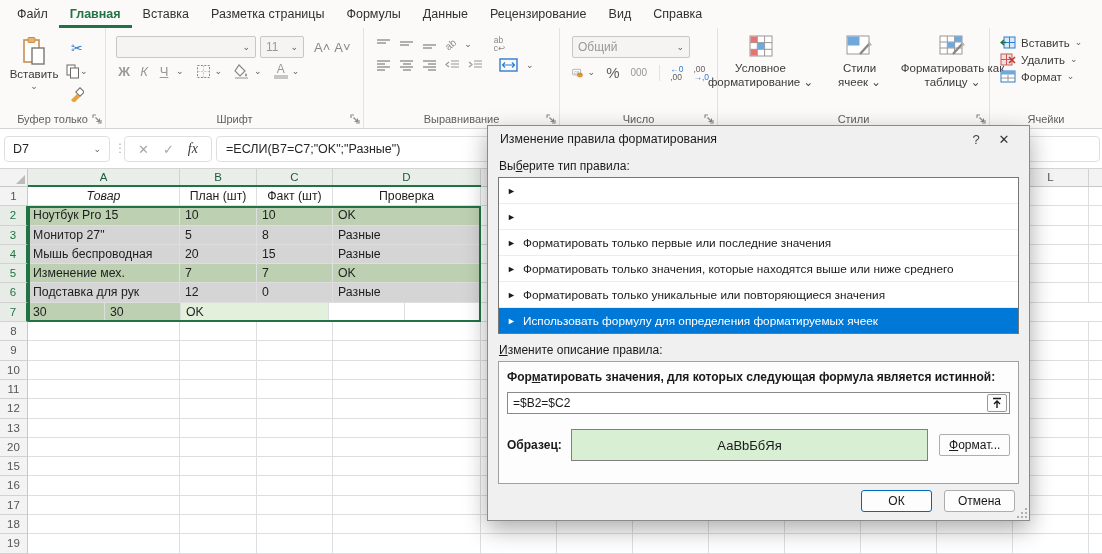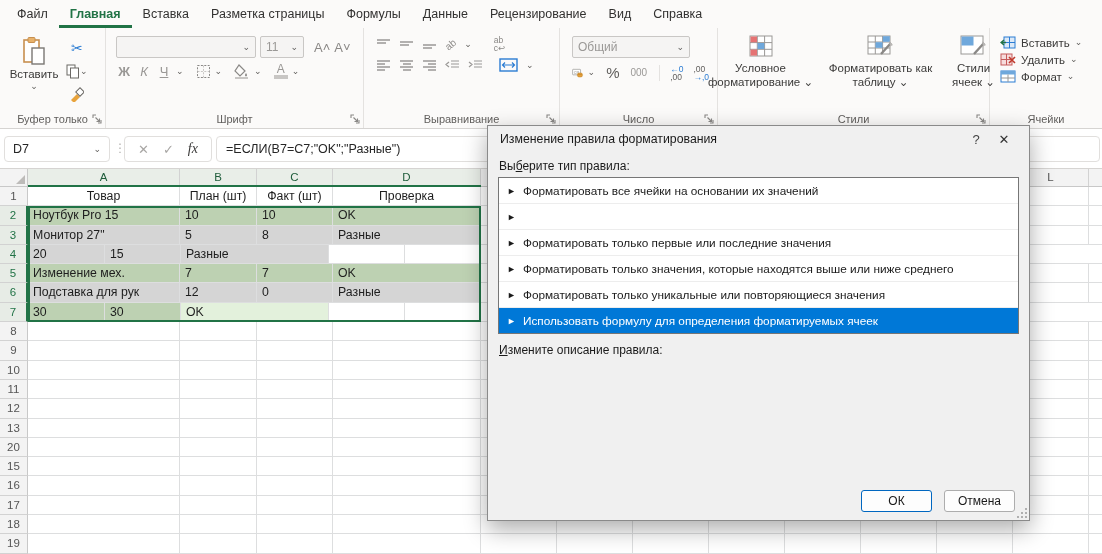--- a/index.html
+++ b/index.html
@@ -298,36 +298,36 @@
             <path d="M2 8.6h22 M2 15.3h22 M9.3 2v20 M16.6 2v20" stroke="#9A9896"></path>
             <rect x="2.5" y="2.5" width="6.5" height="5.8" fill="#E57373"></rect>
             <rect x="9.6" y="9" width="6.7" height="6" fill="#6FA8DC"></rect>
             <rect x="2.5" y="15.6" width="6.5" height="6" fill="#E57373"></rect>
           </svg>
         <span style="width:118px">Условное форматирование ⌄</span>
       </div>
       <div class="bigbtn">
         <svg width="28" height="24" viewBox="0 0 28 24">
             <rect x="1" y="2" width="22" height="18" fill="#fff" stroke="#9A9896"></rect>
+            <rect x="1.5" y="2.5" width="12" height="9" fill="#6FA8DC"></rect>
+            <path d="M14 20 L24 9" stroke="#8A8886" stroke-width="2.4"></path>
+            <path d="M22 7 l4 4 -3 1.6 z" fill="#B8B6B4"></path>
+          </svg>
+        <span style="width:64px">Стили ячеек ⌄</span>
+      </div>
+      <div class="bigbtn">
+        <svg width="28" height="24" viewBox="0 0 28 24">
+            <rect x="1" y="2" width="22" height="18" fill="#fff" stroke="#9A9896"></rect>
             <path d="M1 8h22 M1 14h22 M8.3 2v18 M15.6 2v18" stroke="#9A9896"></path>
             <rect x="8.5" y="8.2" width="7" height="5.6" fill="#6FA8DC"></rect>
             <rect x="15.8" y="2.2" width="7" height="5.6" fill="#6FA8DC"></rect>
             <path d="M14 20 L24 9" stroke="#8A8886" stroke-width="2.4"></path>
             <path d="M22 7 l4 4 -3 1.6 z" fill="#B8B6B4"></path>
           </svg>
         <span style="width:106px">Форматировать как таблицу ⌄</span>
-      </div>
-      <div class="bigbtn">
-        <svg width="28" height="24" viewBox="0 0 28 24">
-            <rect x="1" y="2" width="22" height="18" fill="#fff" stroke="#9A9896"></rect>
-            <rect x="1.5" y="2.5" width="12" height="9" fill="#6FA8DC"></rect>
-            <path d="M14 20 L24 9" stroke="#8A8886" stroke-width="2.4"></path>
-            <path d="M22 7 l4 4 -3 1.6 z" fill="#B8B6B4"></path>
-          </svg>
-        <span style="width:64px">Стили ячеек ⌄</span>
       </div>
     </div>
     <div class="rg-label">Стили</div>
     <svg class="launcher" viewBox="0 0 10 10">
         <path d="M1 4V1h3 M9 6v3H6 M3.5 3.5 L7.5 7.5 M7.5 4.5v3h-3" fill="none" stroke="#8A8886" stroke-width="1.1"></path>
       </svg>
   </div>
 
   <div class="rgroup g-cells" style="width:112px;border-right:none">
     <div class="rg-content">
@@ -412,21 +412,21 @@
       <div class="rowhead" style="height: 19.3px; line-height: 18.3px;">13</div>
       <div class="rowhead" style="height: 19.3px; line-height: 18.3px;">20</div>
       <div class="rowhead" style="height: 19.3px; line-height: 18.3px;">15</div>
       <div class="rowhead" style="height: 19.3px; line-height: 18.3px;">16</div>
       <div class="rowhead" style="height: 19.3px; line-height: 18.3px;">17</div>
       <div class="rowhead" style="height: 19.3px; line-height: 18.3px;">18</div>
       <div class="rowhead" style="height: 19.3px; line-height: 18.3px;">19</div>
     </div>
   <div class="grid" id="grid">
       <div class="grow" style="height: 19.3px;">
-        <div class="gcell center" style="width: 152px; line-height: 18.3px;">Товар</div>
+        <div class="gcell center" style="width: 152px; line-height: 18.3px; font-style: italic;">Товар</div>
         <div class="gcell center" style="width: 77px; line-height: 18.3px;">План (шт)</div>
         <div class="gcell center" style="width: 76px; line-height: 18.3px;">Факт (шт)</div>
         <div class="gcell center" style="width: 148px; line-height: 18.3px;">Проверка</div>
         <div class="gcell" style="width: 76px; line-height: 18.3px;"></div>
         <div class="gcell" style="width: 76px; line-height: 18.3px;"></div>
         <div class="gcell" style="width: 76px; line-height: 18.3px;"></div>
         <div class="gcell" style="width: 76px; line-height: 18.3px;"></div>
         <div class="gcell" style="width: 76px; line-height: 18.3px;"></div>
         <div class="gcell" style="width: 76px; line-height: 18.3px;"></div>
         <div class="gcell" style="width: 76px; line-height: 18.3px;"></div>
@@ -454,20 +454,21 @@
         <div class="gcell" style="width: 76px; line-height: 18.3px;"></div>
         <div class="gcell" style="width: 76px; line-height: 18.3px;"></div>
         <div class="gcell" style="width: 76px; line-height: 18.3px;"></div>
         <div class="gcell" style="width: 76px; line-height: 18.3px;"></div>
         <div class="gcell" style="width: 76px; line-height: 18.3px;"></div>
         <div class="gcell" style="width: 76px; line-height: 18.3px;"></div>
         <div class="gcell" style="width: 76px; line-height: 18.3px;"></div>
         <div class="gcell" style="width: 76px; line-height: 18.3px;"></div>
       </div>
       <div class="grow" style="height: 19.3px;">
+        <div class="gcell" style="width: 152px; line-height: 18.3px; background: rgb(213, 213, 213);">Мышь беспроводная</div>
         <div class="gcell" style="width: 77px; line-height: 18.3px; background: rgb(213, 213, 213);">20</div>
         <div class="gcell" style="width: 76px; line-height: 18.3px; background: rgb(213, 213, 213);">15</div>
         <div class="gcell" style="width: 148px; line-height: 18.3px; background: rgb(213, 213, 213);">Разные</div>
         <div class="gcell" style="width: 76px; line-height: 18.3px;"></div>
         <div class="gcell" style="width: 76px; line-height: 18.3px;"></div>
         <div class="gcell" style="width: 76px; line-height: 18.3px;"></div>
         <div class="gcell" style="width: 76px; line-height: 18.3px;"></div>
         <div class="gcell" style="width: 76px; line-height: 18.3px;"></div>
         <div class="gcell" style="width: 76px; line-height: 18.3px;"></div>
         <div class="gcell" style="width: 76px; line-height: 18.3px;"></div>
@@ -690,21 +691,20 @@
   <div class="dlg-title">
     <span>Изменение правила форматирования</span>
     <span class="dlg-help">?</span>
     <span class="dlg-close">✕</span>
   </div>
   <div class="dlg-body">
     <div class="dlg-label">Вы<u>б</u>ерите тип правила:</div>
     <div class="rulelist">
         <div class="rule-item">
           <span class="bullet">►</span>
-          <span>Форматировать все ячейки на основании их значений</span>
         </div>
         <div class="rule-item">
           <span class="bullet">►</span>
         </div>
         <div class="rule-item">
           <span class="bullet">►</span>
           <span>Форматировать только первые или последние значения</span>
         </div>
         <div class="rule-item">
           <span class="bullet">►</span>
@@ -713,20 +713,36 @@
         <div class="rule-item">
           <span class="bullet">►</span>
           <span>Форматировать только уникальные или повторяющиеся значения</span>
         </div>
         <div class="rule-item sel" style="background: rgb(0, 120, 215);">
           <span class="bullet">►</span>
           <span>Использовать формулу для определения форматируемых ячеек</span>
         </div>
       </div>
     <div class="dlg-label" style="margin-top:9px"><u>И</u>змените описание правила:</div>
+    <div class="descbox">
+      <div class="boldlbl">Фор<u>м</u>атировать значения, для которых следующая формула является истинной:</div>
+      <div class="frm-row">
+        <div class="frm-input">=$B2=$C2</div>
+        <div class="collapse-btn">
+          <svg width="10" height="12" viewBox="0 0 10 12">
+              <path d="M1 1.5h8 M5 11V4 M2 7l3-3 3 3" stroke="#1A1A1A" stroke-width="1.4" fill="none"></path>
+            </svg>
+        </div>
+      </div>
+      <div class="sample-row">
+        <span class="sample-lbl">Образец:</span>
+        <div class="sample-box" id="sample-box" style="background: rgb(217, 239, 211);">АаВbБбЯя</div>
+        <div class="fmt-btn"><u>Ф</u>ормат...</div>
+      </div>
+    </div>
   </div>
   <div class="dlg-btns">
     <div class="btn default">ОК</div>
     <div class="btn">Отмена</div>
   </div>
   <div class="grip">
     <i style="right:0;bottom:0"></i>
       <i style="right:0;bottom:4px"></i>
       <i style="right:4px;bottom:0"></i>
       <i style="right:0;bottom:8px"></i>

